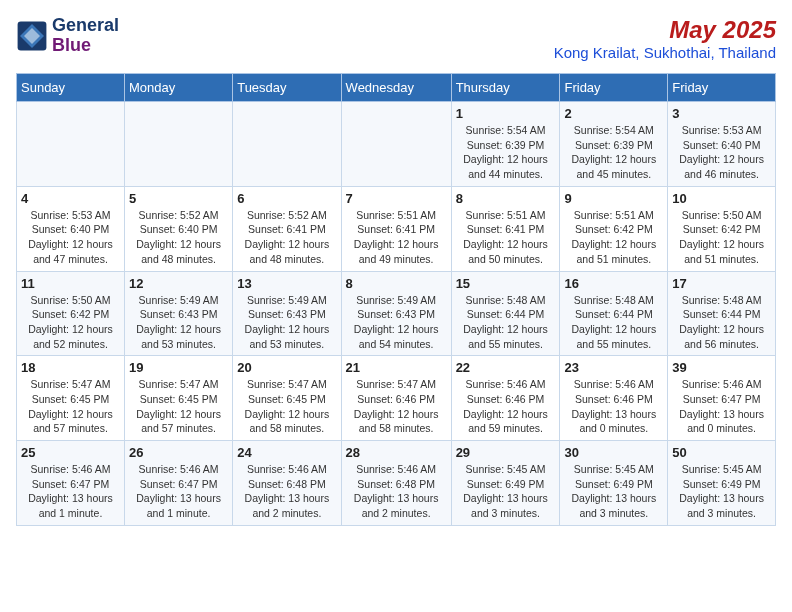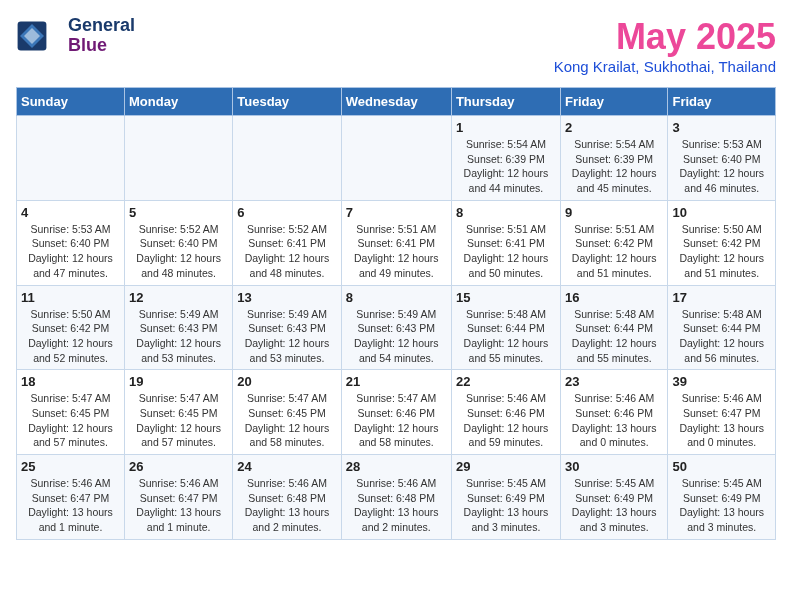--- a/index.html
+++ b/index.html
@@ -12,59 +12,60 @@
     }
     .header {
       display: flex;
       justify-content: space-between;
       align-items: flex-start;
       margin-bottom: 12px;
     }
     .logo {
       display: flex;
       align-items: center;
-      gap: 20px;
+      gap: 4px;
     }
     .logo-text {
       font-size: 18px;
       font-weight: bold;
       color: #1a3a6b;
       line-height: 1.1;
     }
     .logo-text span {
       color: #701a75;
     }
     .logo-icon {
       width: 32px;
       height: 32px;
     }
     .title-block {
       text-align: right;
     }
     .cal-title {
-      font-size: 36px;
+      font-size: 24px;
       font-weight: bold;
-      color: #ec4899;
+      color: #b91c1c;
+      font-style: italic;
     }
     .cal-subtitle {
       font-size: 15px;
       color: #1d4ed8;
     }
     table {
       width: 100%;
       border-collapse: collapse;
       font-size: 11px;
     }
     thead tr th {
       background: #2e6db4;
       color: #fff;
       padding: 6px 4px;
       text-align: left;
       font-size: 13px;
-      font-weight: bold;
+      font-weight: normal;
       border: 1px solid #aac4e4;
     }
     tbody tr td {
       border: 1px solid #c8d8ea;
       padding: 4px;
       vertical-align: top;
       width: 113px;
       min-height: 70px;
       background: #fff;
     }

